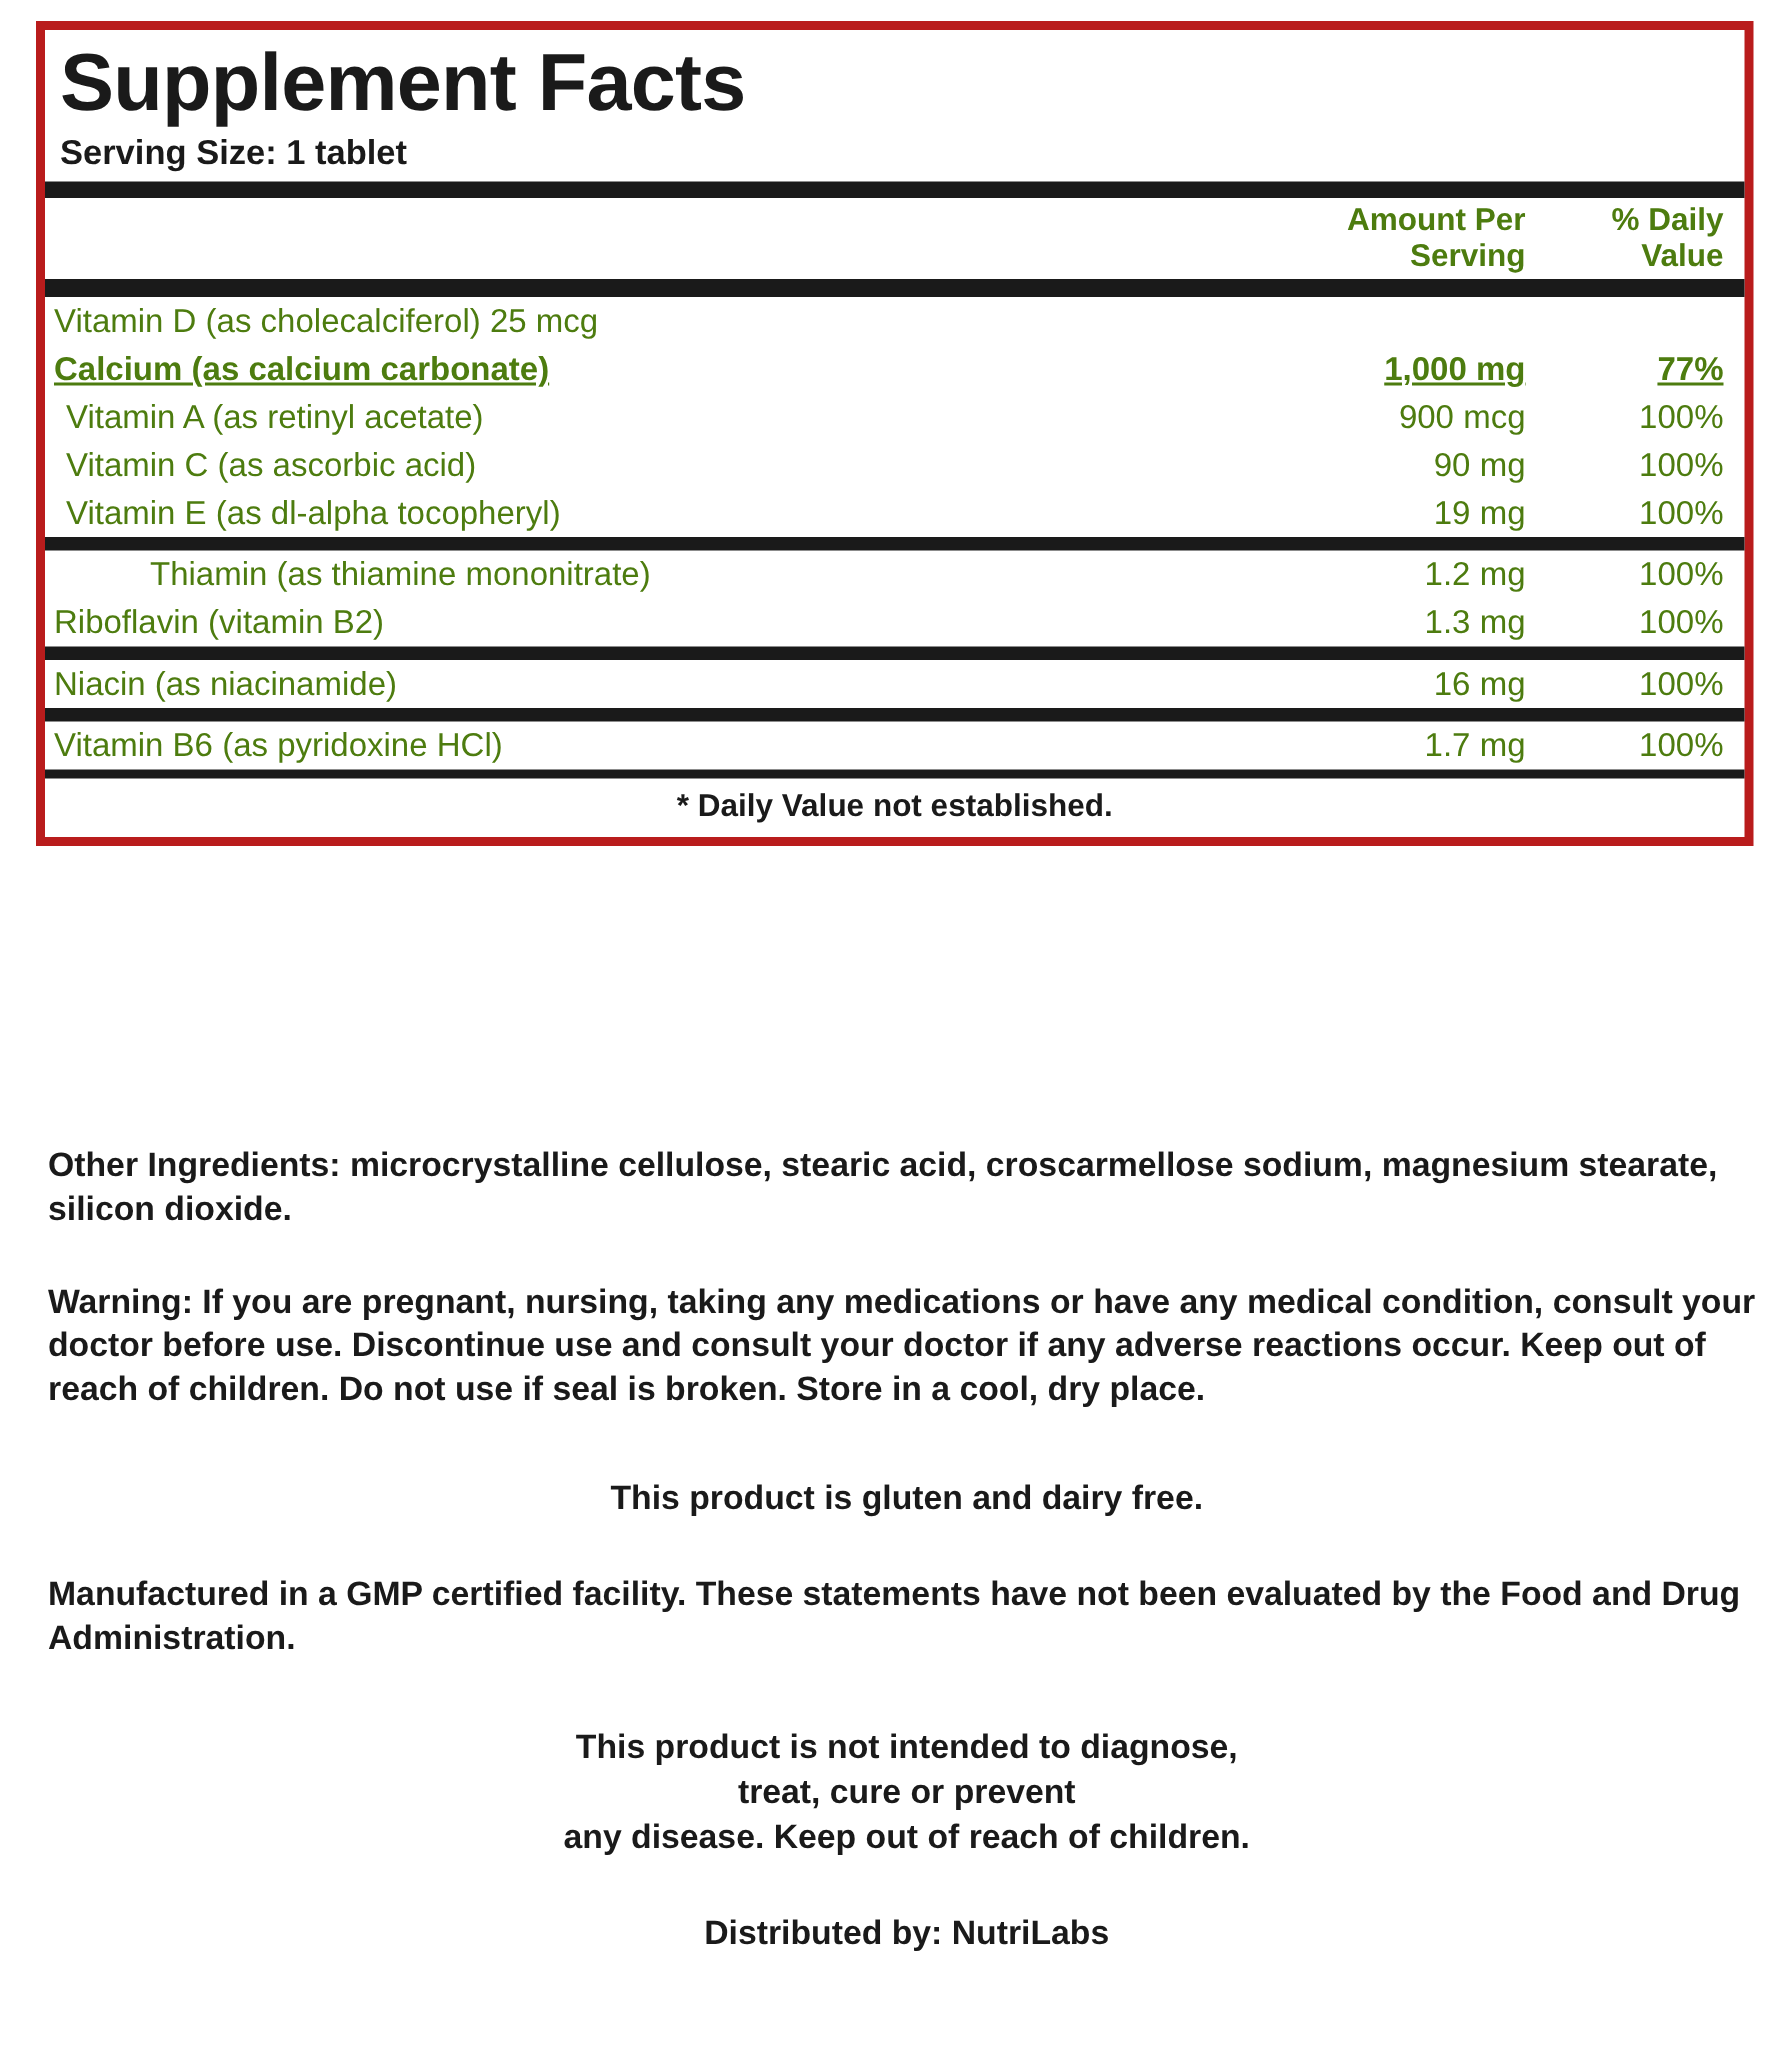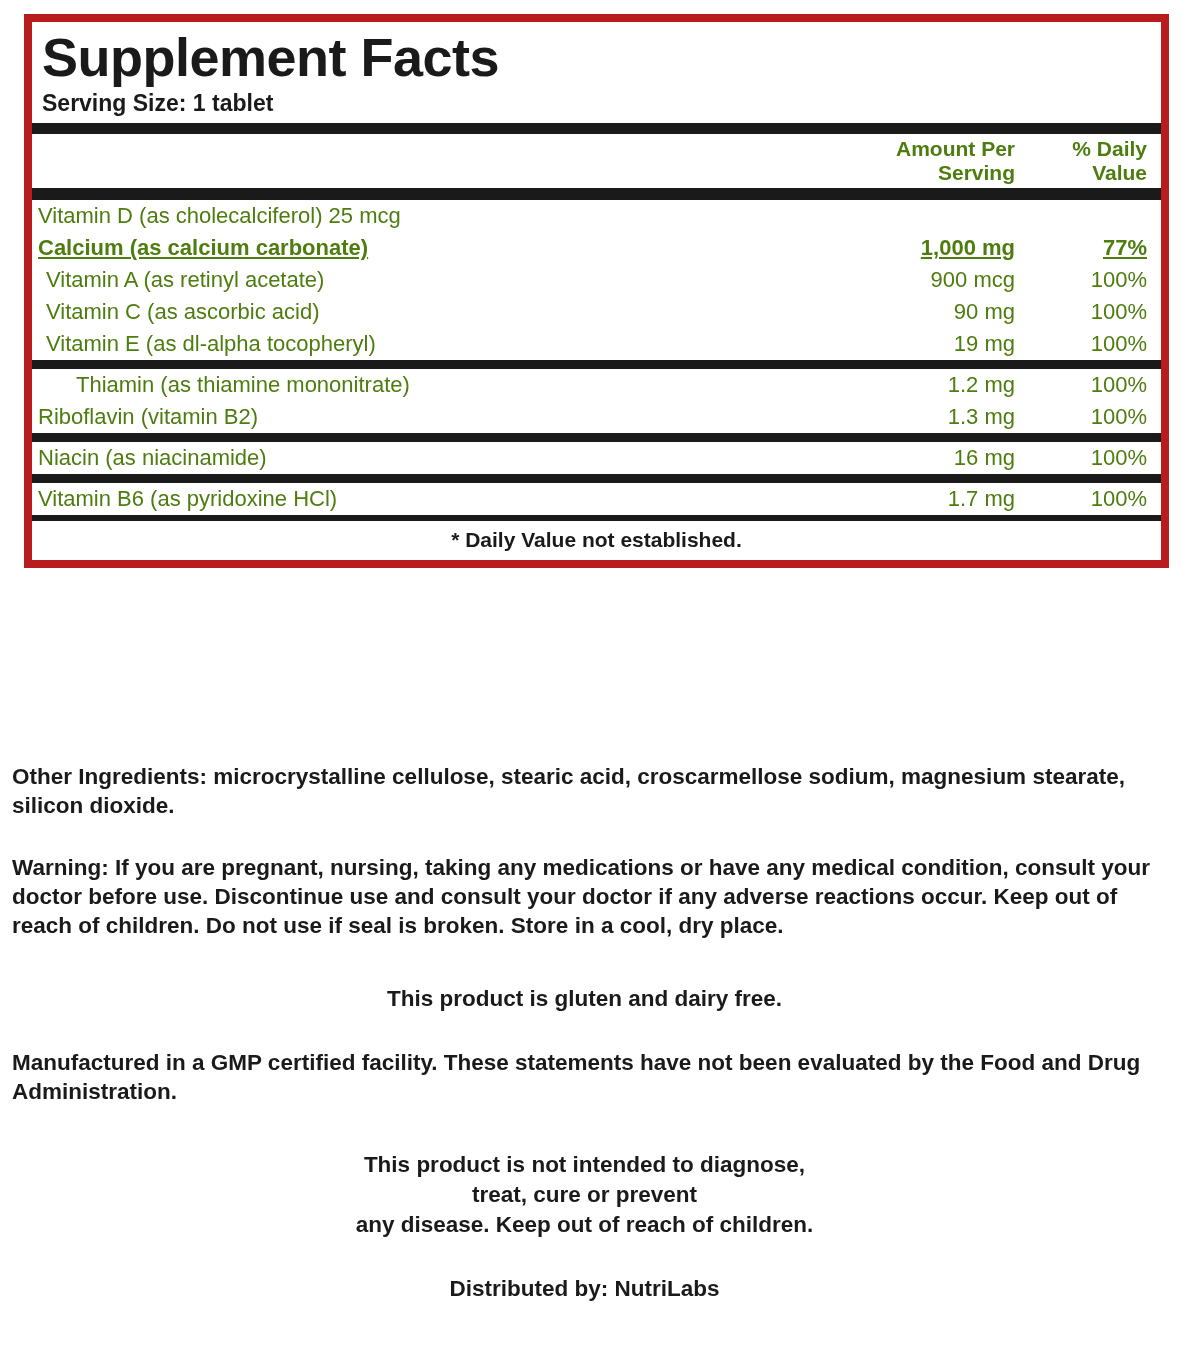--- a/index.html
+++ b/index.html
@@ -23,21 +23,21 @@
     height: 1367px;
     background: #ffffff;
   }
 
   
   .sf-panel {
     position: absolute;
     left: 24px;
     top: 14px;
     width: 1145px;
-    border: 8px solid #b91c1c;
+    border: 6px solid #b91c1c;
     box-sizing: border-box;
     background: #ffffff;
   }
 
   .sf-title {
     font-size: 54px;
     font-weight: bold;
     line-height: 1.0;
     letter-spacing: -0.5px;
     padding: 8px 10px 2px 10px;
@@ -88,21 +88,21 @@
     font-size: 21px;
     font-weight: bold;
     line-height: 1.15;
     padding-top: 8px;
     padding-bottom: 8px;
   }
   .hdr-sub { display: block; font-weight: bold; }
 
   .row-bold td { font-weight: bold; text-decoration: underline; }
   .row-indent .col-name { padding-left: 14px; }
-  .row-indent2 .col-name { padding-left: 44px; }
+  .row-indent2 .col-name { padding-left: 70px; }
 
   .sep-row td {
     padding: 0;
     height: 3px;
     background: #1a1a1a;
   }
   .sep-row-thick td {
     padding: 0;
     height: 6px;
     background: #1a1a1a;
@@ -112,21 +112,21 @@
     font-size: 21px;
     font-weight: bold;
     padding: 7px 10px 8px 10px;
     color: #1a1a1a;
     text-align: center;
   }
 
   
   .below {
     position: absolute;
-    left: 12px;
+    left: 32px;
     top: 0;
     width: 1145px;
   }
 
   .para {
     font-size: 22.5px;
     font-weight: bold;
     line-height: 1.30;
     color: #1a1a1a;
     margin: 0 0 10px 0;

